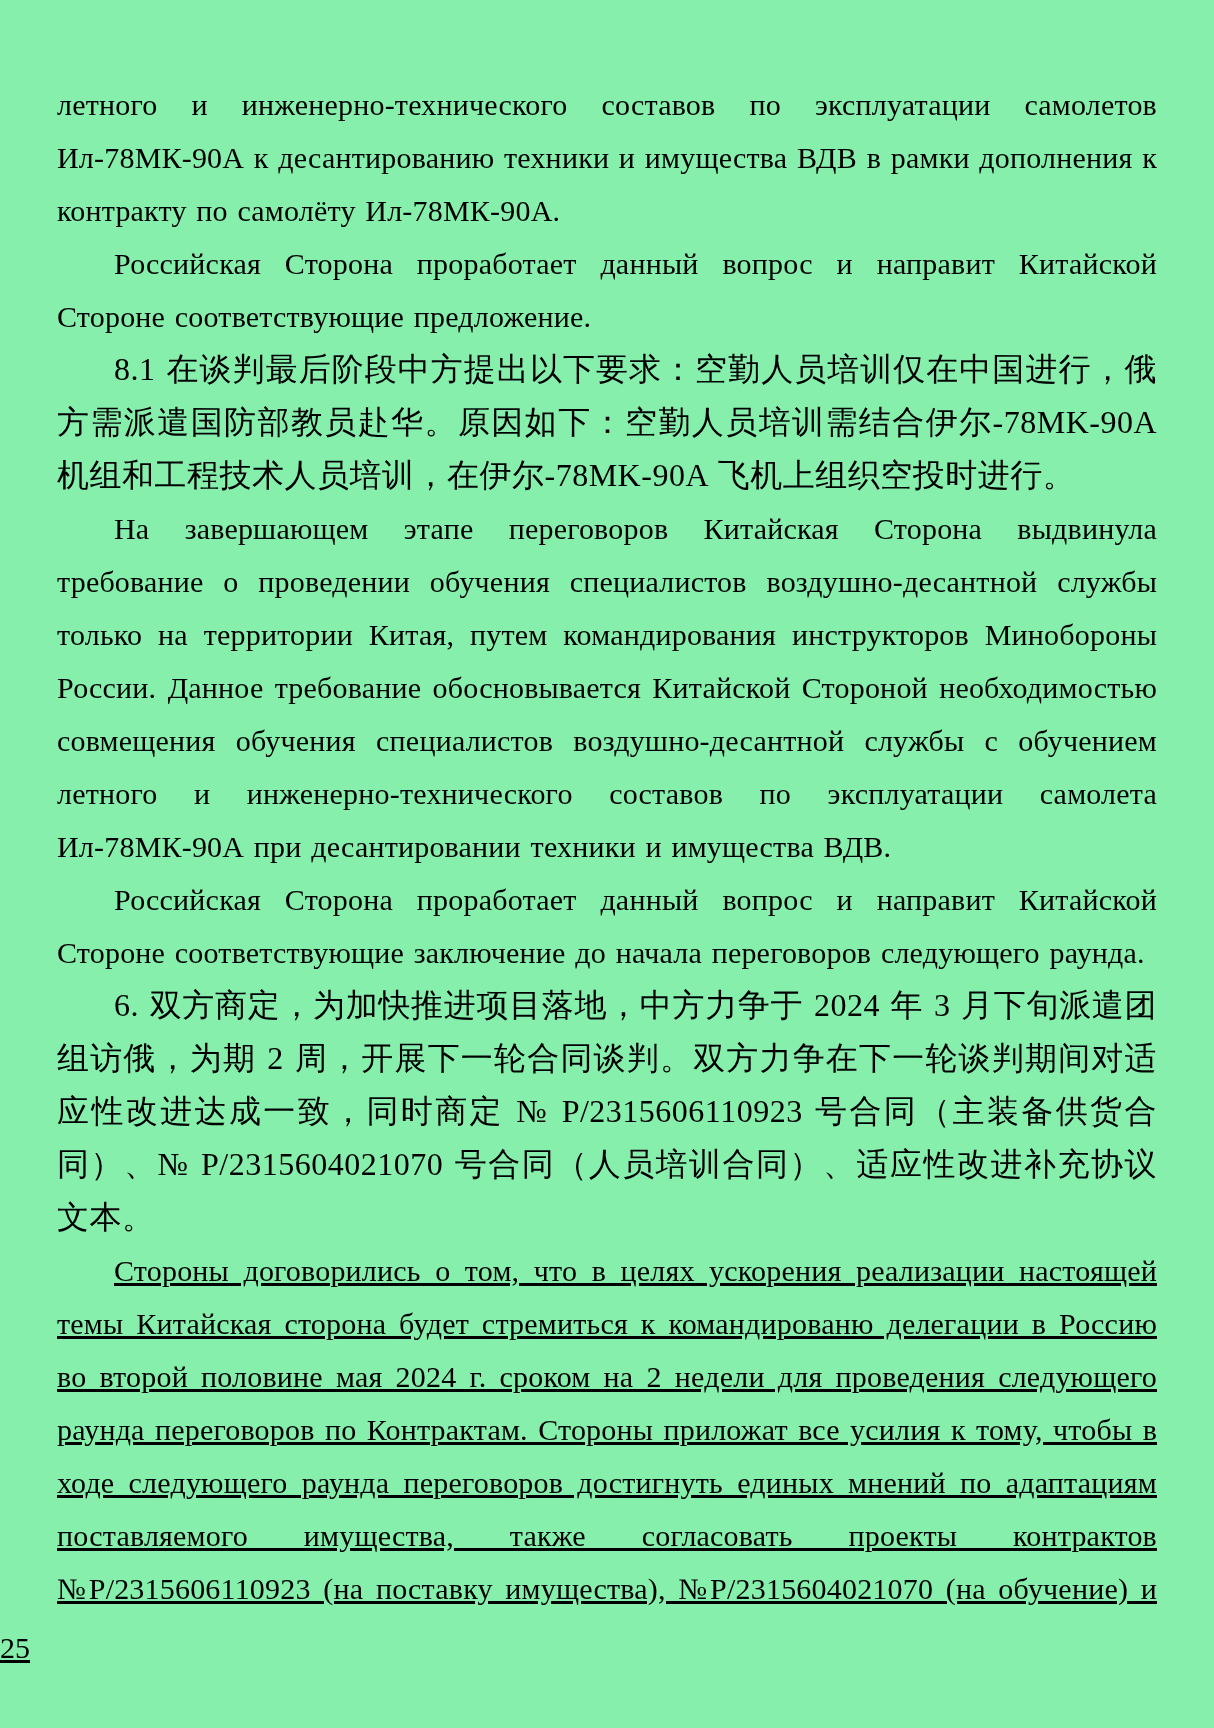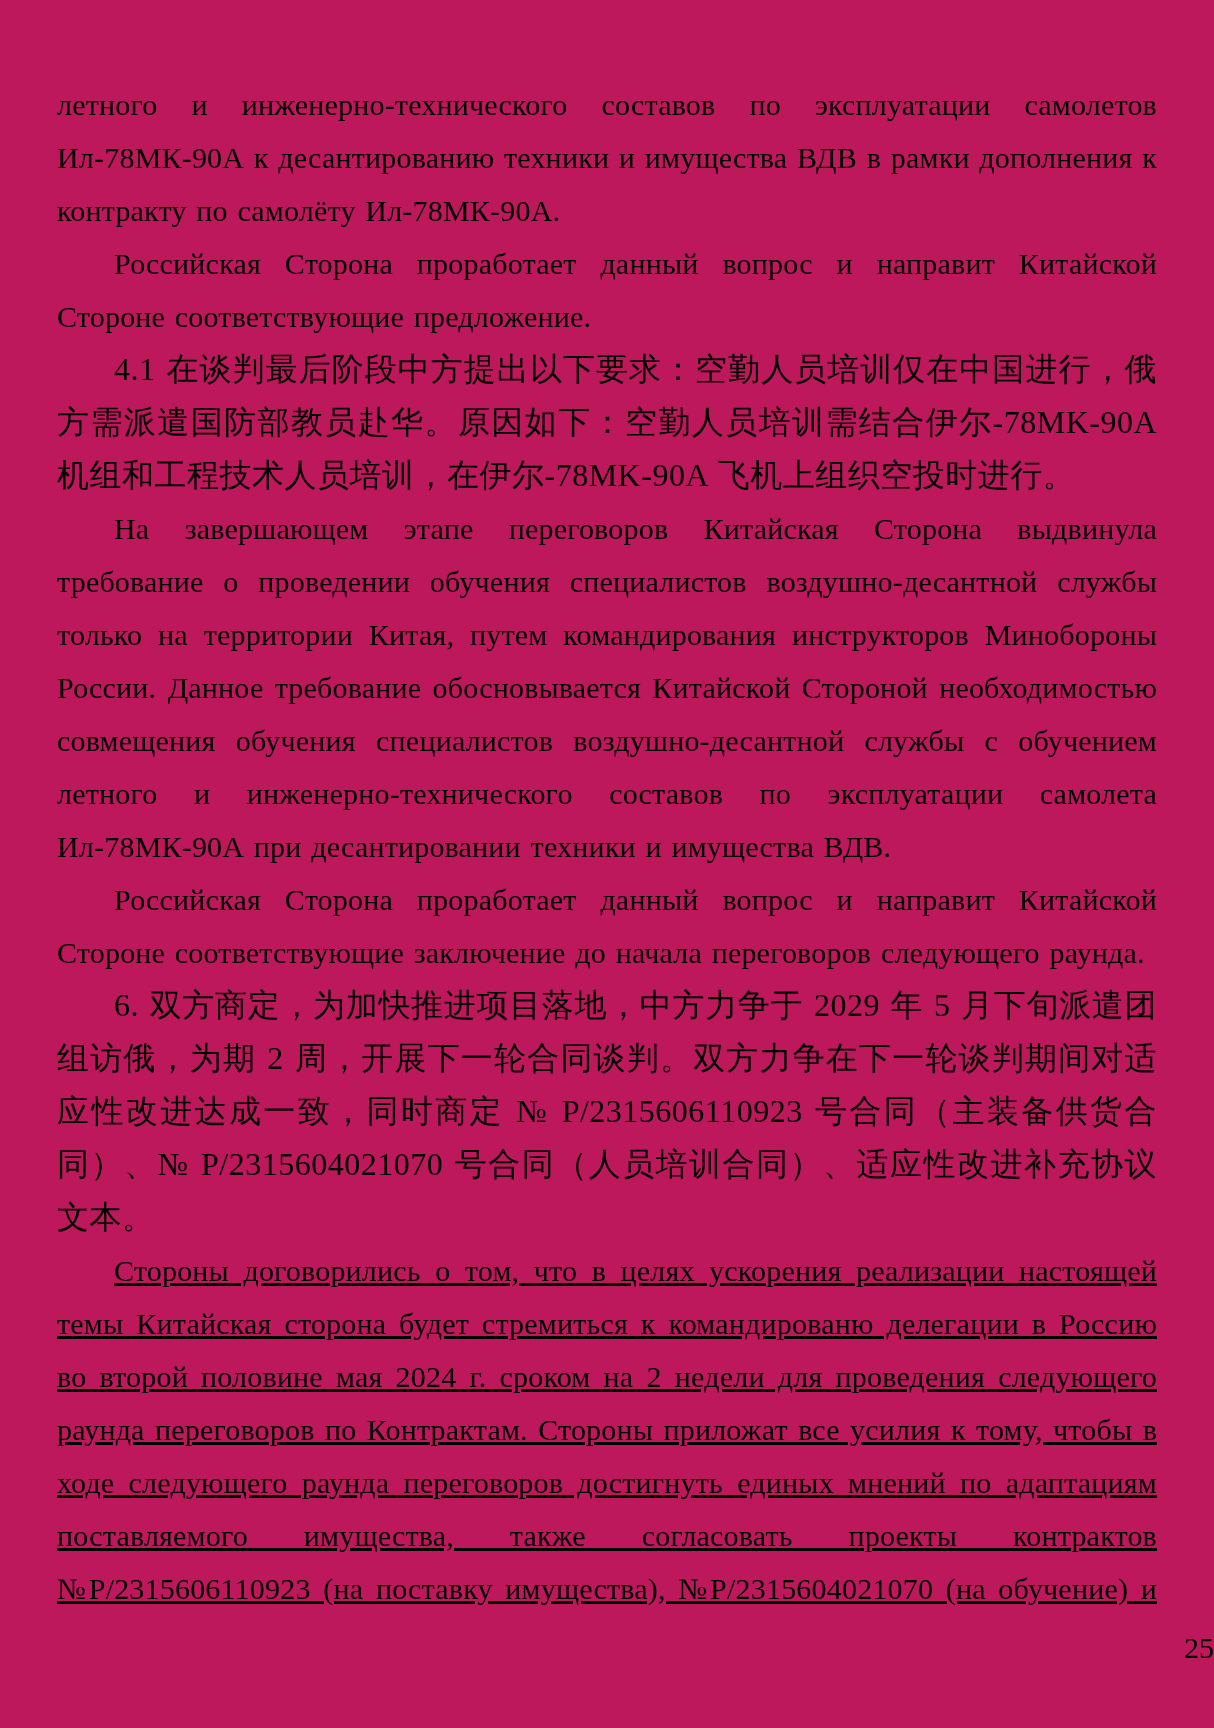--- a/index.html
+++ b/index.html
@@ -4,21 +4,21 @@
 <style>
   html, body {
     margin: 0;
     padding: 0;
     background: #ffffff;
   }
   .page {
     position: relative;
     width: 1214px;
     height: 1728px;
-    background: #be185d;
+    background: #86efac;
     color: #000000;
     font-family: "Liberation Serif", "DejaVu Serif", serif;
     overflow: hidden;
     box-sizing: border-box;
   }
   .content {
     position: absolute;
     top: 78px;
     left: 57px;
     width: 1100px;
@@ -40,37 +40,38 @@
     letter-spacing: 0.5px;
   }
   .content p.cont {
     
     text-align-last: justify;
     text-decoration: underline;
   }
   .footer {
     position: absolute;
     left: 0;
-    right: 0;
+    right: 8px;
     top: 1628px;
-    text-align: right;
+    text-align: left;
     font-size: 30px;
     line-height: 40px;
     font-family: "Liberation Serif", "DejaVu Serif", serif;
     color: #000000;
+    text-decoration: underline;
   }
 </style>
 </head>
 <body>
 
 <div class="page">
   <div class="content">
     <p class="first">летного и инженерно-технического составов по эксплуатации самолетов Ил-78МК-90А к десантированию техники и имущества ВДВ в рамки дополнения к контракту по самолёту Ил-78МК-90А.</p>
     <p class="indent">Российская Сторона проработает данный вопрос и направит Китайской Стороне соответствующие предложение.</p>
-    <p class="indent cjk" lang="zh">4.1 在谈判最后阶段中方提出以下要求：空勤人员培训仅在中国进行，俄方需派遣国防部教员赴华。原因如下：空勤人员培训需结合伊尔-78MK-90A 机组和工程技术人员培训，在伊尔-78MK-90A 飞机上组织空投时进行。</p>
+    <p class="indent cjk" lang="zh">8.1 在谈判最后阶段中方提出以下要求：空勤人员培训仅在中国进行，俄方需派遣国防部教员赴华。原因如下：空勤人员培训需结合伊尔-78MK-90A 机组和工程技术人员培训，在伊尔-78MK-90A 飞机上组织空投时进行。</p>
     <p class="indent">На завершающем этапе переговоров Китайская Сторона выдвинула требование о проведении обучения специалистов воздушно-десантной службы только на территории Китая, путем командирования инструкторов Минобороны России. Данное требование обосновывается Китайской Стороной необходимостью совмещения обучения специалистов воздушно-десантной службы с обучением летного и инженерно-технического составов по эксплуатации самолета Ил-78МК-90А при десантировании техники и имущества ВДВ.</p>
     <p class="indent">Российская Сторона проработает данный вопрос и направит Китайской Стороне соответствующие заключение до начала переговоров следующего раунда.</p>
-    <p class="indent cjk" lang="zh">6. 双方商定，为加快推进项目落地，中方力争于 2029 年 5 月下旬派遣团组访俄，为期 2 周，开展下一轮合同谈判。双方力争在下一轮谈判期间对适应性改进达成一致，同时商定 № P/2315606110923 号合同（主装备供货合同）、№ P/2315604021070 号合同（人员培训合同）、适应性改进补充协议文本。</p>
+    <p class="indent cjk" lang="zh">6. 双方商定，为加快推进项目落地，中方力争于 2024 年 3 月下旬派遣团组访俄，为期 2 周，开展下一轮合同谈判。双方力争在下一轮谈判期间对适应性改进达成一致，同时商定 № P/2315606110923 号合同（主装备供货合同）、№ P/2315604021070 号合同（人员培训合同）、适应性改进补充协议文本。</p>
     <p class="indent cont">Стороны договорились о том, что в целях ускорения реализации настоящей темы Китайская сторона будет стремиться к командированю делегации в Россию во второй половине мая 2024 г. сроком на 2 недели для проведения следующего раунда переговоров по Контрактам. Стороны приложат все усилия  к тому, чтобы в ходе следующего раунда переговоров достигнуть единых мнений по  адаптациям поставляемого имущества, также согласовать проекты контрактов №Р/2315606110923 (на поставку имущества), №Р/2315604021070 (на обучение) и</p>
   </div>
 
   <div class="footer">25</div>
 </div>
 
 </body></html>

